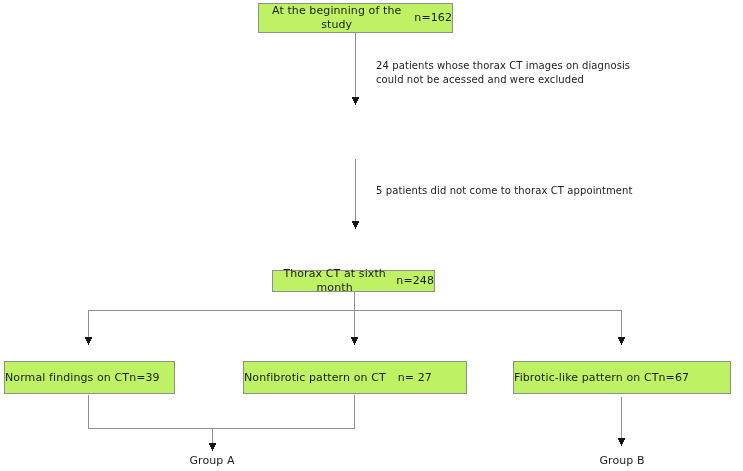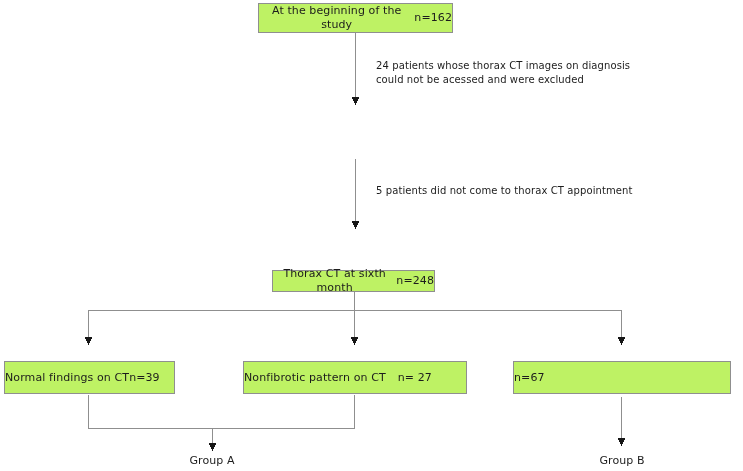--- a/index.html
+++ b/index.html
@@ -116,20 +116,21 @@
     <div>Normal findings on CT</div>
     <div>n=39</div>
   </div>
 
   <div class="node" style="left:243px; top:361px; width:224px; height:33px;gap:12px;">
     <div>Nonfibrotic pattern on CT</div>
     <div>n= 27</div>
   </div>
 
   <div class="node" style="left:513px; top:361px; width:218px; height:33px;">
+    <div>Fibrotic-like pattern on CT</div>
     <div>n=67</div>
   </div>
 
   <div class="group-label" style="left:562px; top:454px;">Group B</div>
 
   <div class="group-label" style="left:152px; top:454px;">Group A</div>
 
 </div>
 
 </body></html>

